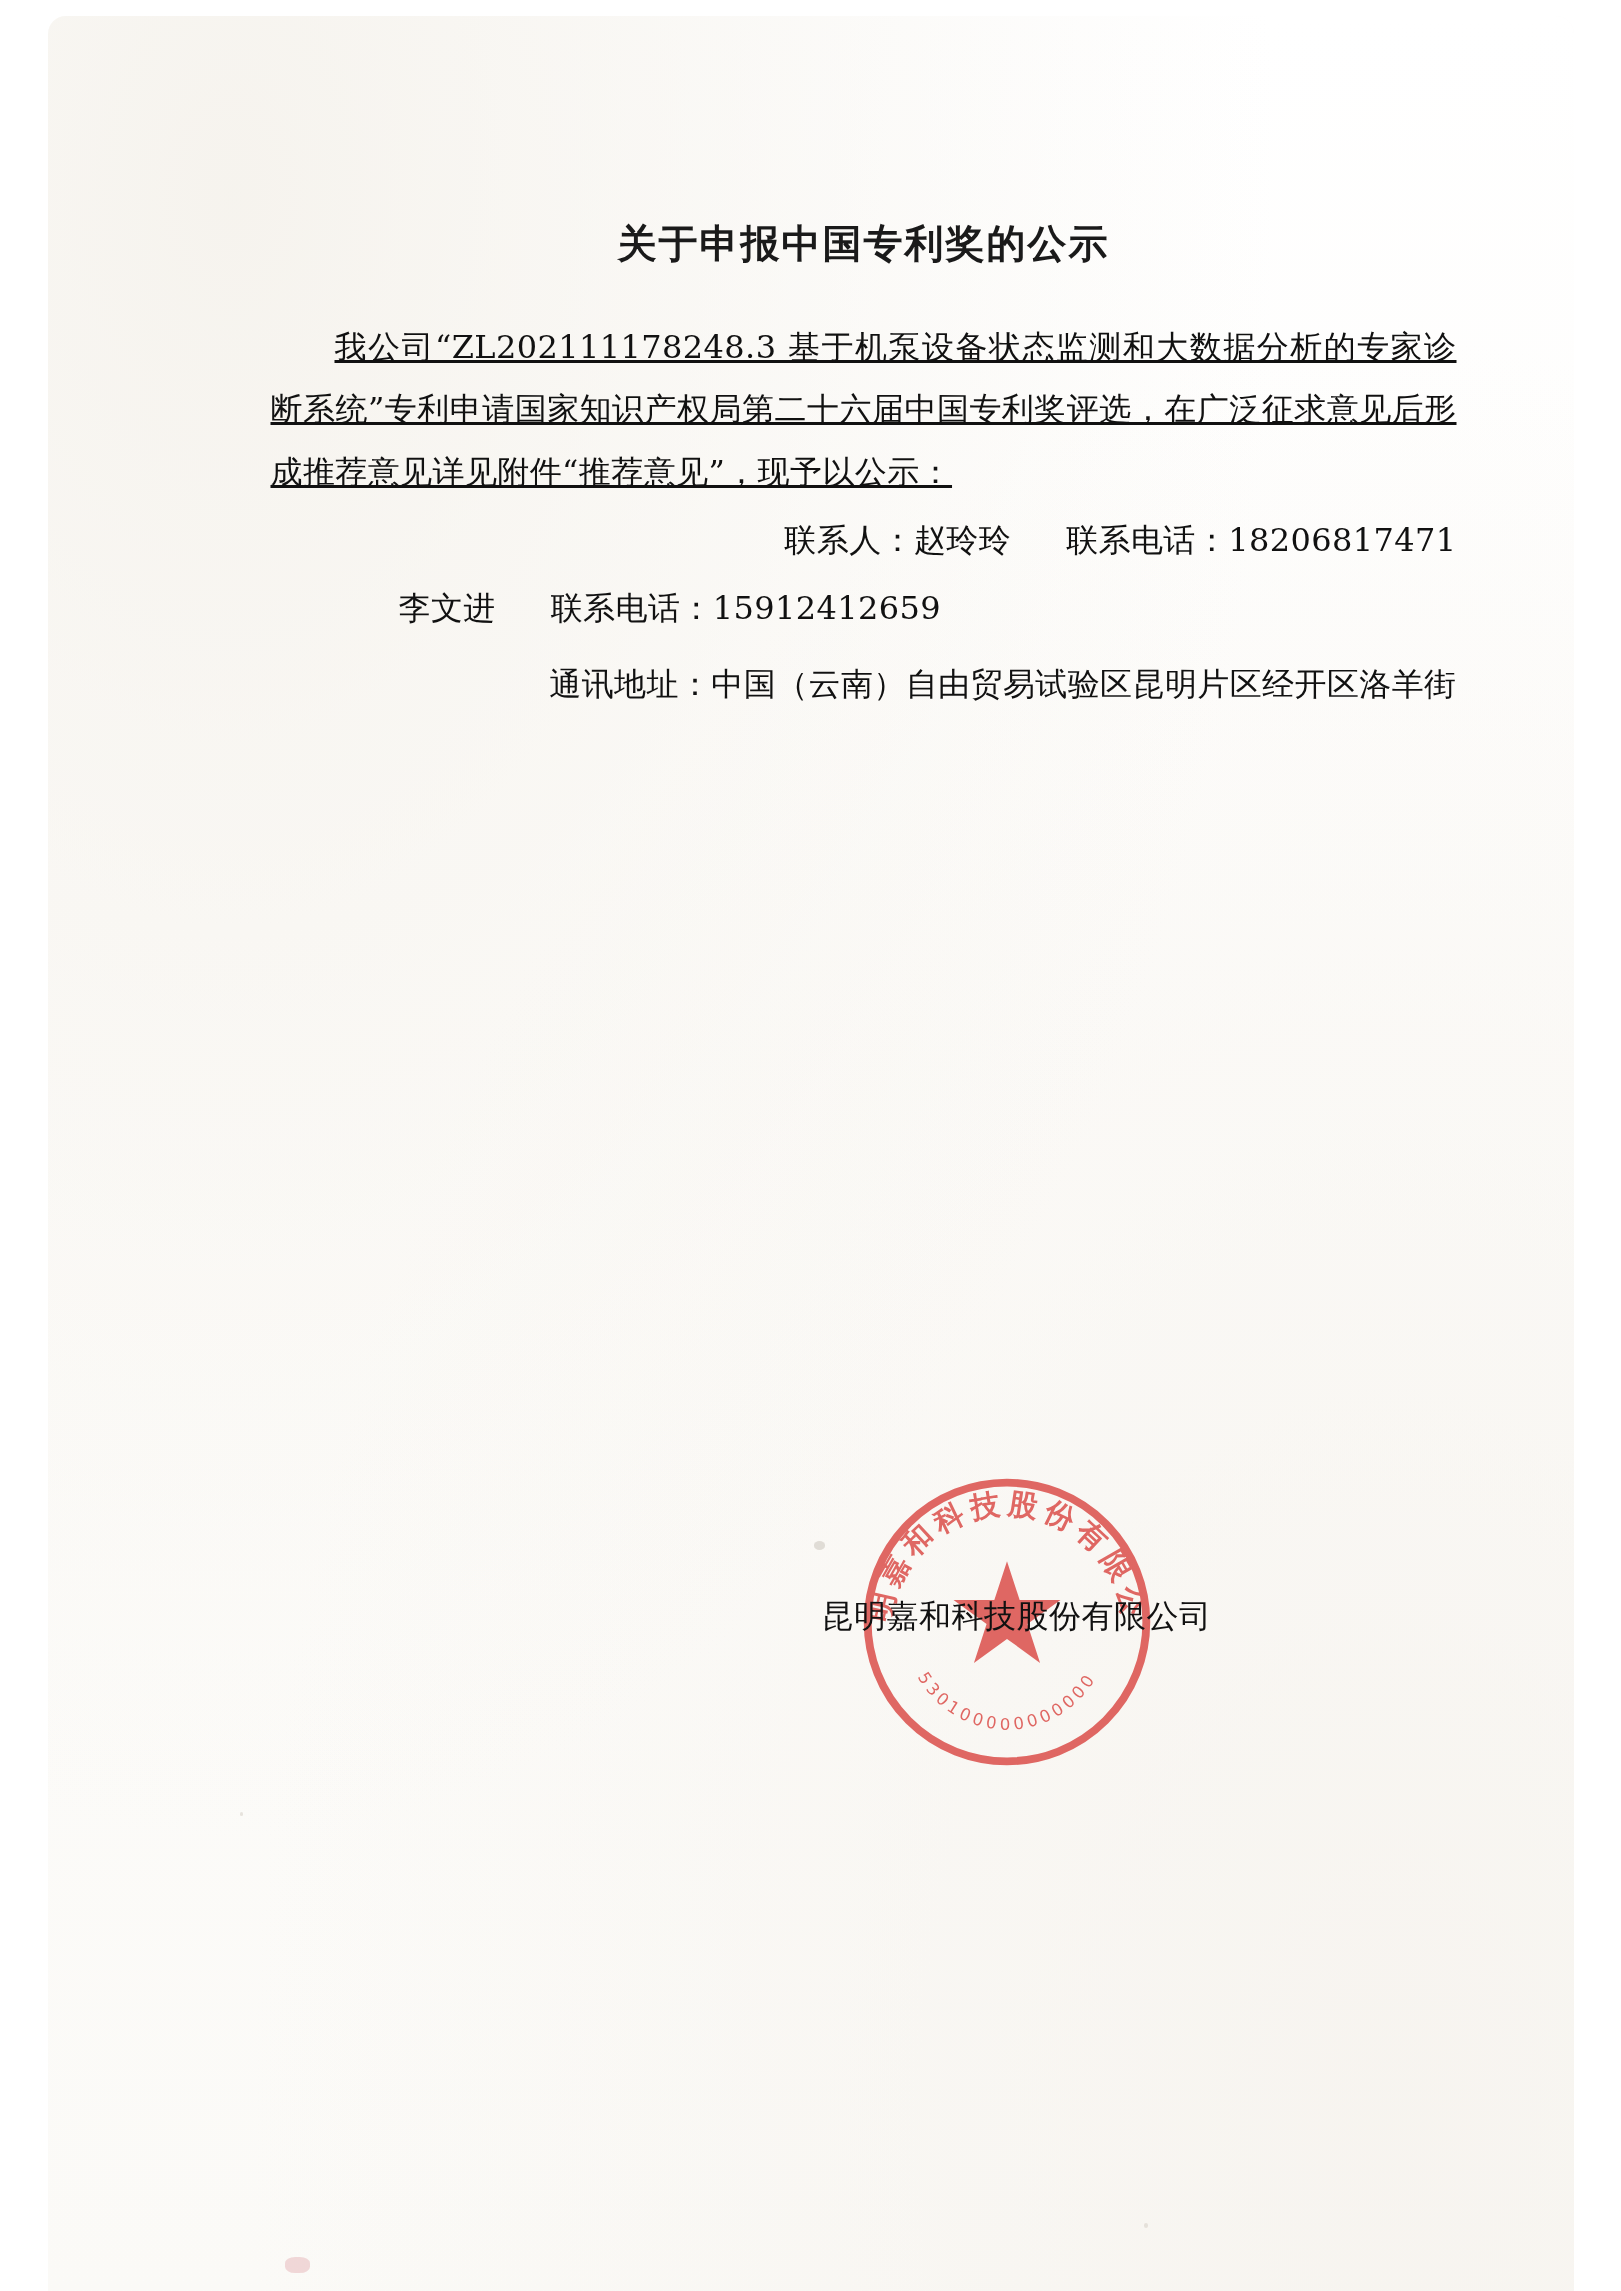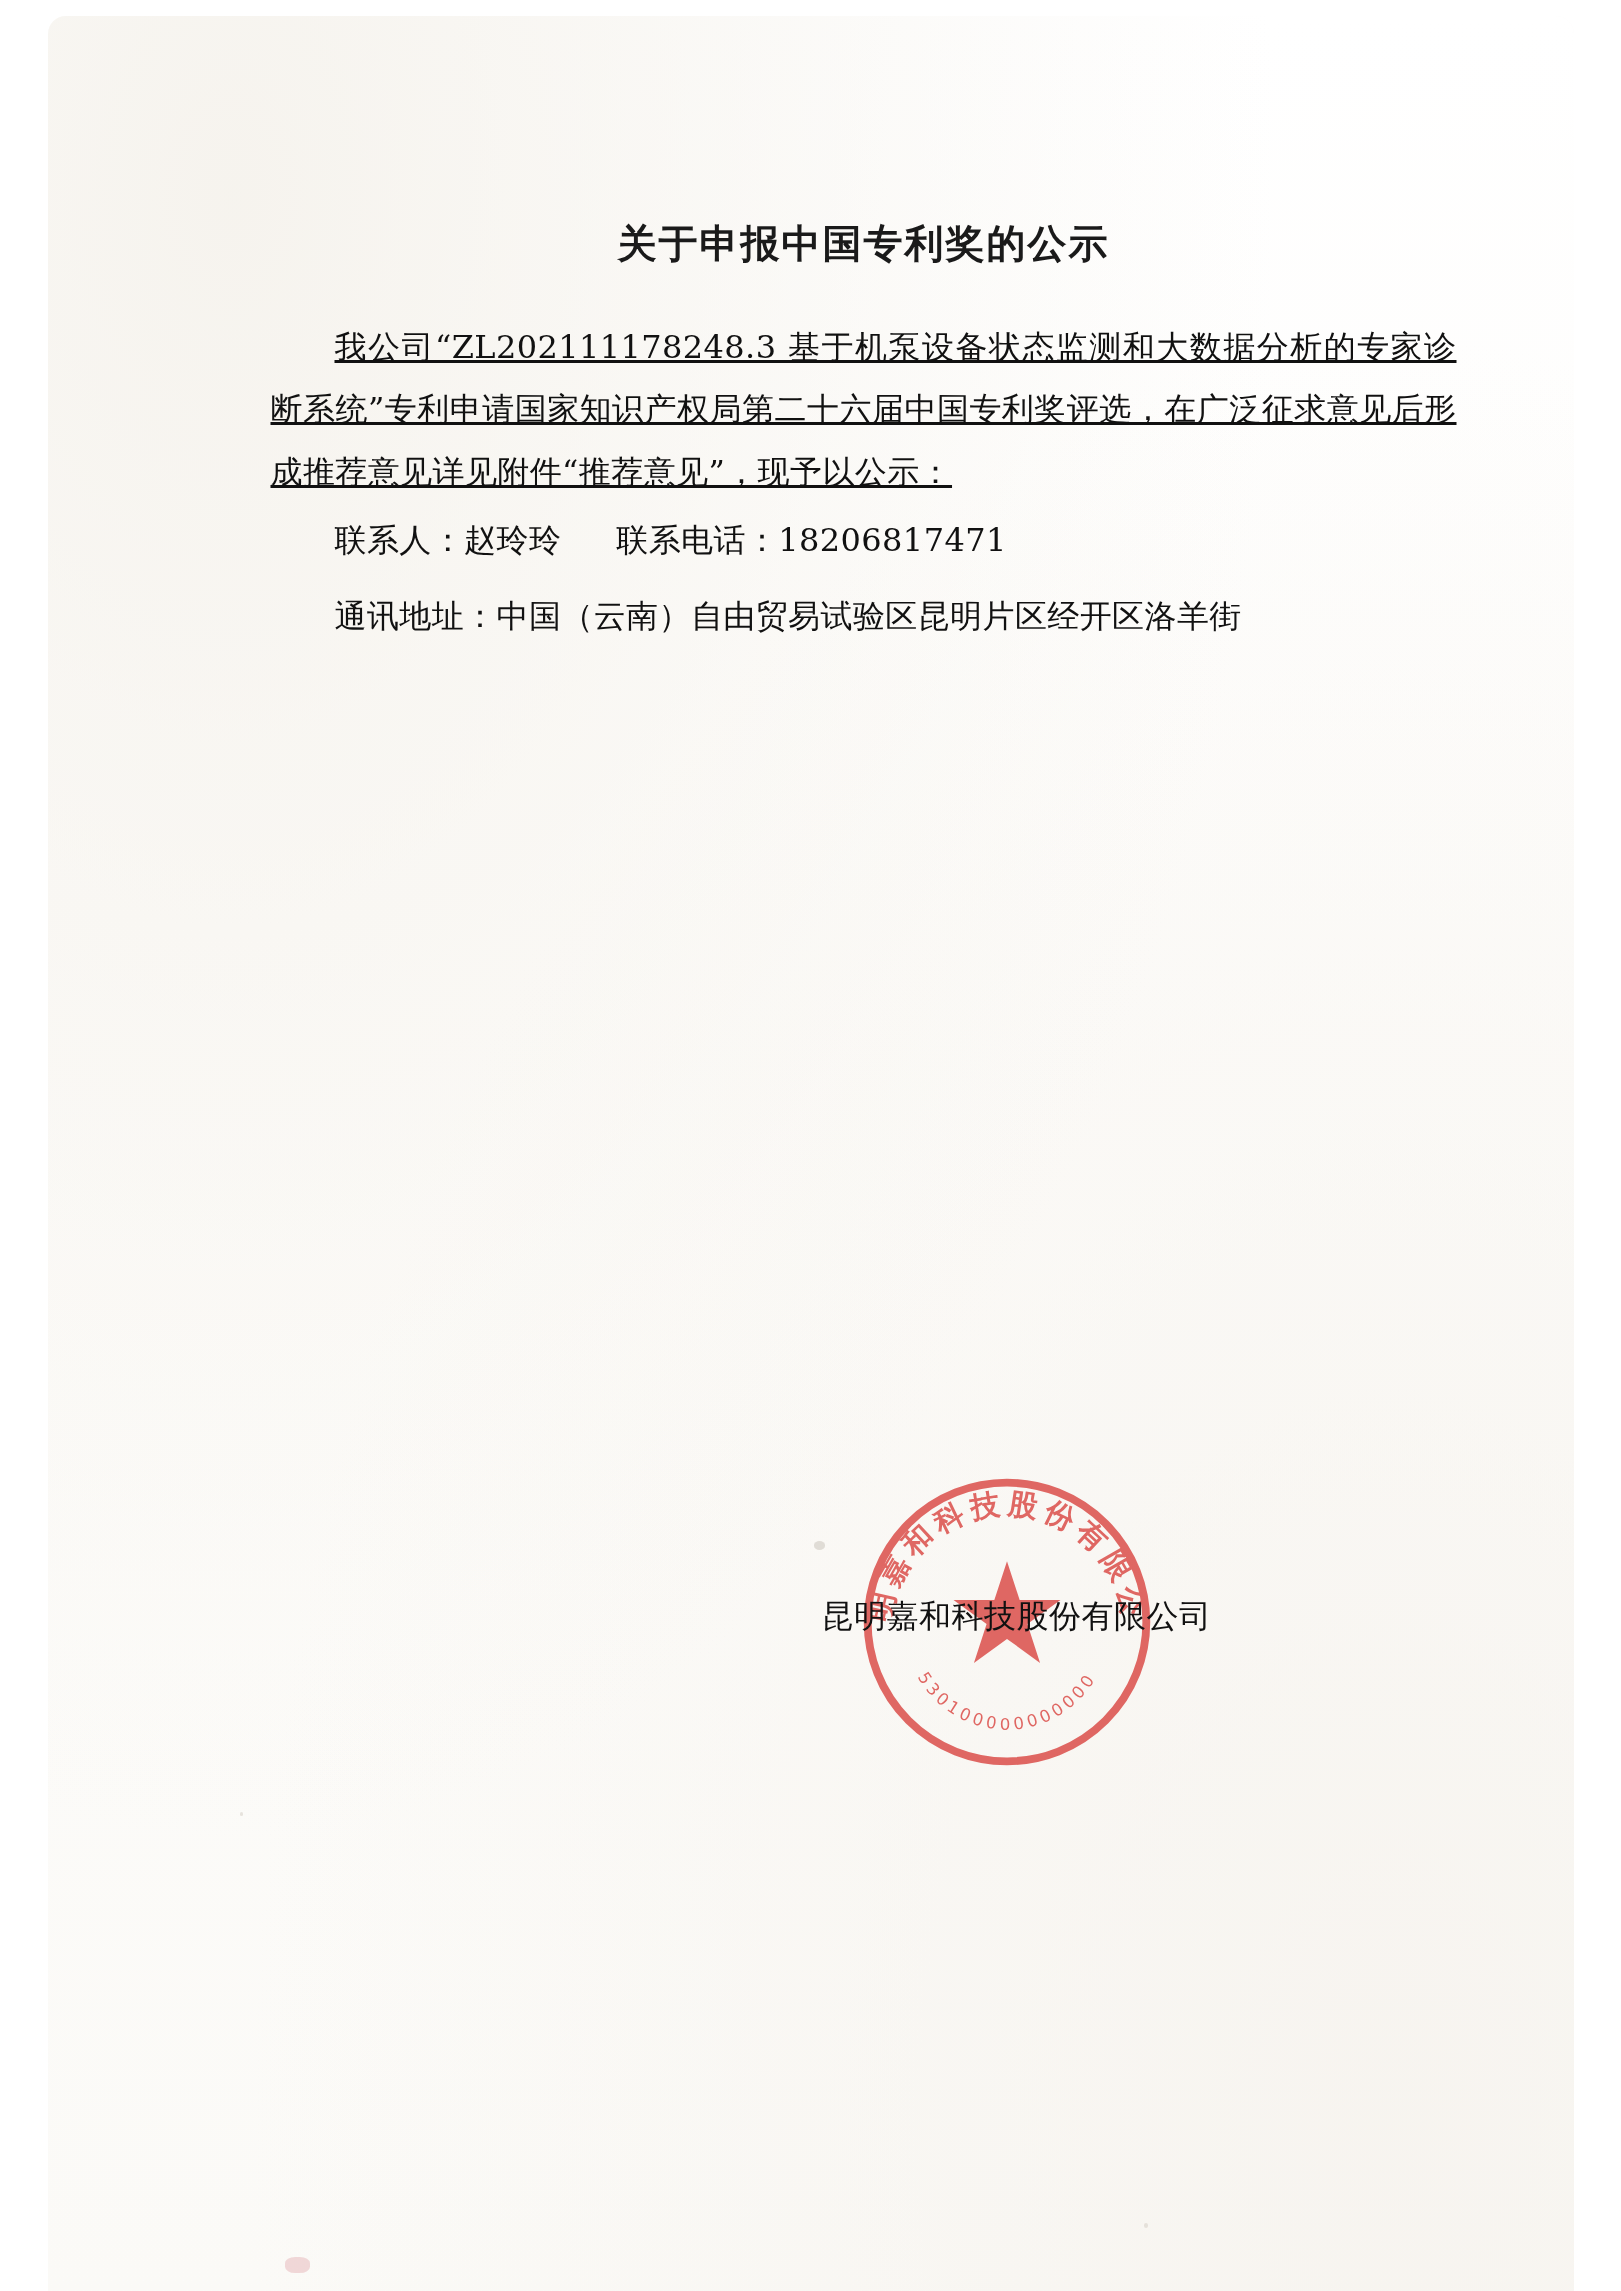--- a/index.html
+++ b/index.html
@@ -66,20 +66,21 @@
     color: #111111;
     letter-spacing: 0.4px;
     margin-top: 5.9px;
   }
   .gap-lg {
     display: inline-block;
     width: 55px;
   }
   .contact-indent {
     padding-left: 2em;
+    text-align: right;
   }
   .contact-indent2 {
     padding-left: 4em;
   }
   .addr-block {
     margin-top: 13.7px;
   }
   .sign-block {
     position: absolute;
     left: 774px;
@@ -130,20 +131,23 @@
 
     <div class="doc-title">关于申报中国专利奖的公示</div>
 
     <div class="para indent">我公司“ZL202111178248.3 基于机泵设备状态监测和大数据分析的专家诊断系统”专利申请国家知识产权局第二十六届中国专利奖评选，在广泛征求意见后形成推荐意见详见附件“推荐意见”，现予以公示：</div>
 
 
     <div class="contact-line contact-indent">
       <span>联系人：</span><span>赵玲玲</span><span class="gap-lg"></span><span>联系电话：</span><span>18206817471</span>
     </div>
 
+    <div class="contact-line contact-indent2">
+      <span>李文进</span><span class="gap-lg"></span><span>联系电话：</span><span>15912412659</span>
+    </div>
 
     <div class="contact-line addr-block contact-indent">
       <span>通讯地址：</span><span>中国（云南）自由贸易试验区昆明片区经开区洛羊街</span>
     </div>
 
   </div>
 
   <div class="seal">
     <svg viewBox="0 0 320 320" xmlns="http://www.w3.org/2000/svg">
       <defs>

